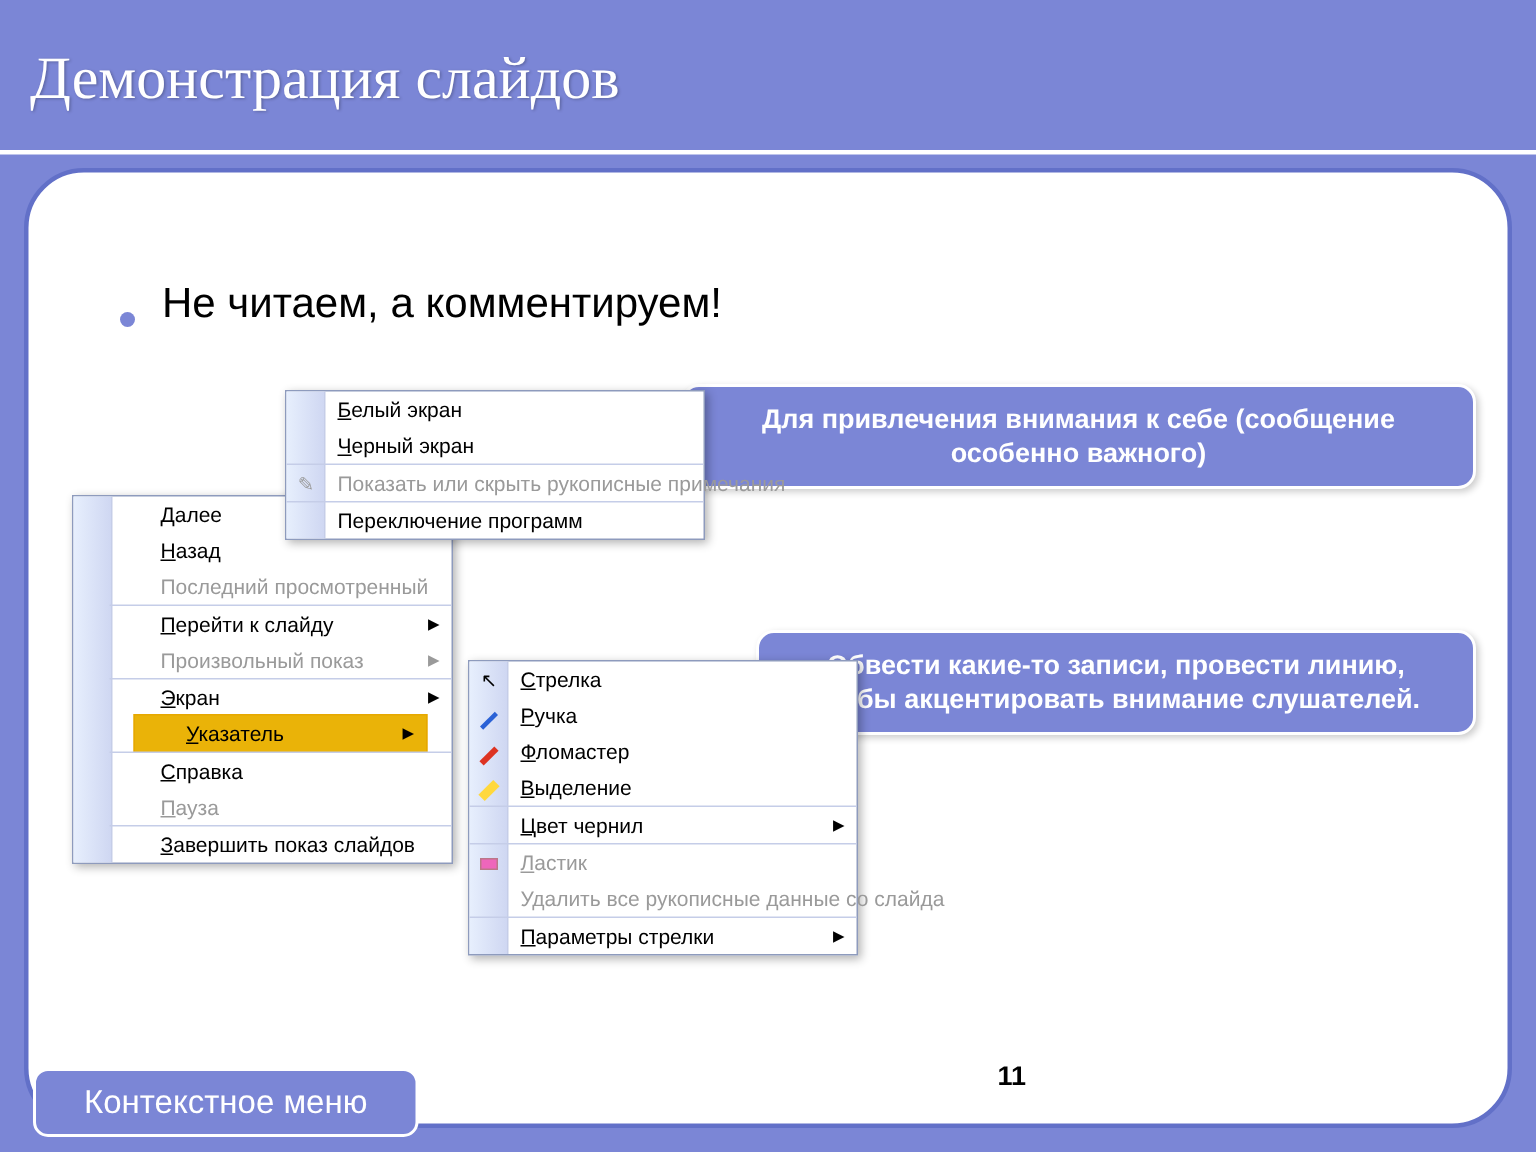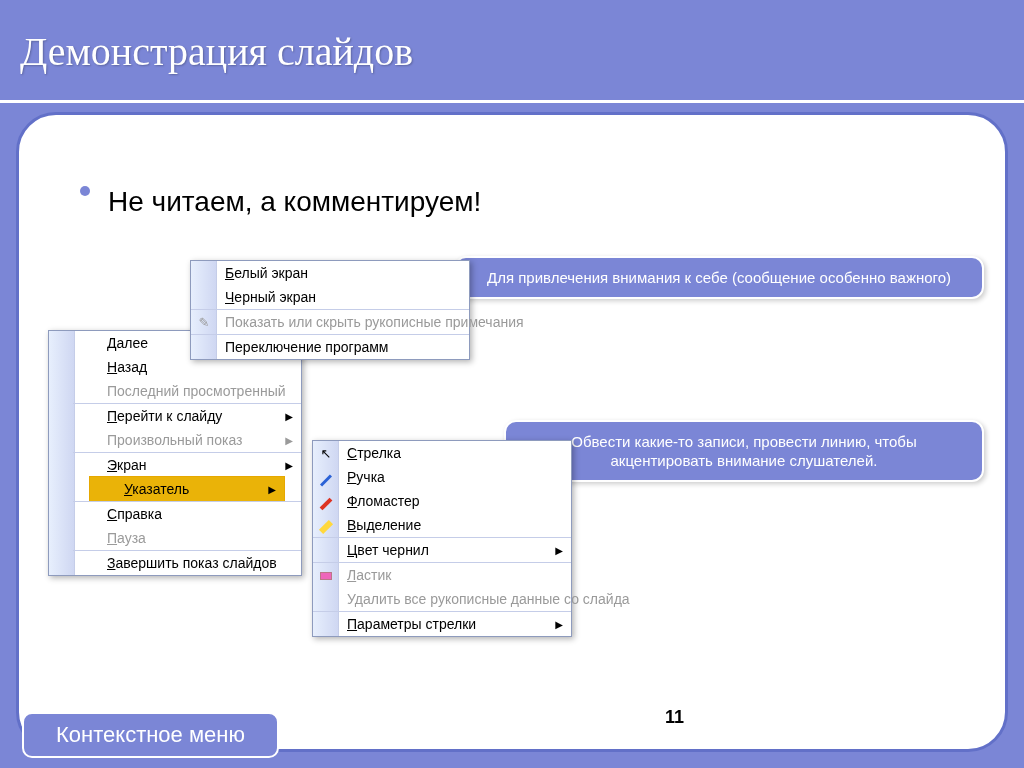--- a/index.html
+++ b/index.html
@@ -28,35 +28,35 @@
   .card {
     position: absolute;
     top: 112px; left: 16px; right: 16px; bottom: 16px;
     background: #fff;
     border: 3px solid #6270c8;
     border-radius: 40px;
   }
   .bullet-row {
     position: absolute;
     top: 186px; left: 80px;
-    display: flex; align-items: flex-start;
+    display: flex; align-items: flex-end;
     color: #000; font-size: 28px;
   }
   .bullet-dot {
     width: 10px; height: 10px; border-radius: 50%;
     background: #7b86d6; margin-right: 18px;
   }
   .callout {
     position: absolute;
     background: #7b86d6;
     border: 2px solid #fff;
     border-radius: 12px;
     color: #fff;
-    font-size: 15px;
-    font-weight: normal;
+    font-size: 18px;
+    font-weight: bold;
     text-align: center;
     padding: 10px 18px;
     line-height: 1.28;
     box-shadow: 2px 2px 5px rgba(0,0,0,0.2);
   }
   .callout1 { top: 256px; left: 454px; width: 530px; }
   .callout2 { top: 420px; left: 504px; width: 480px; }
   .bottom-label {
     position: absolute;
     left: 22px; bottom: 10px;

